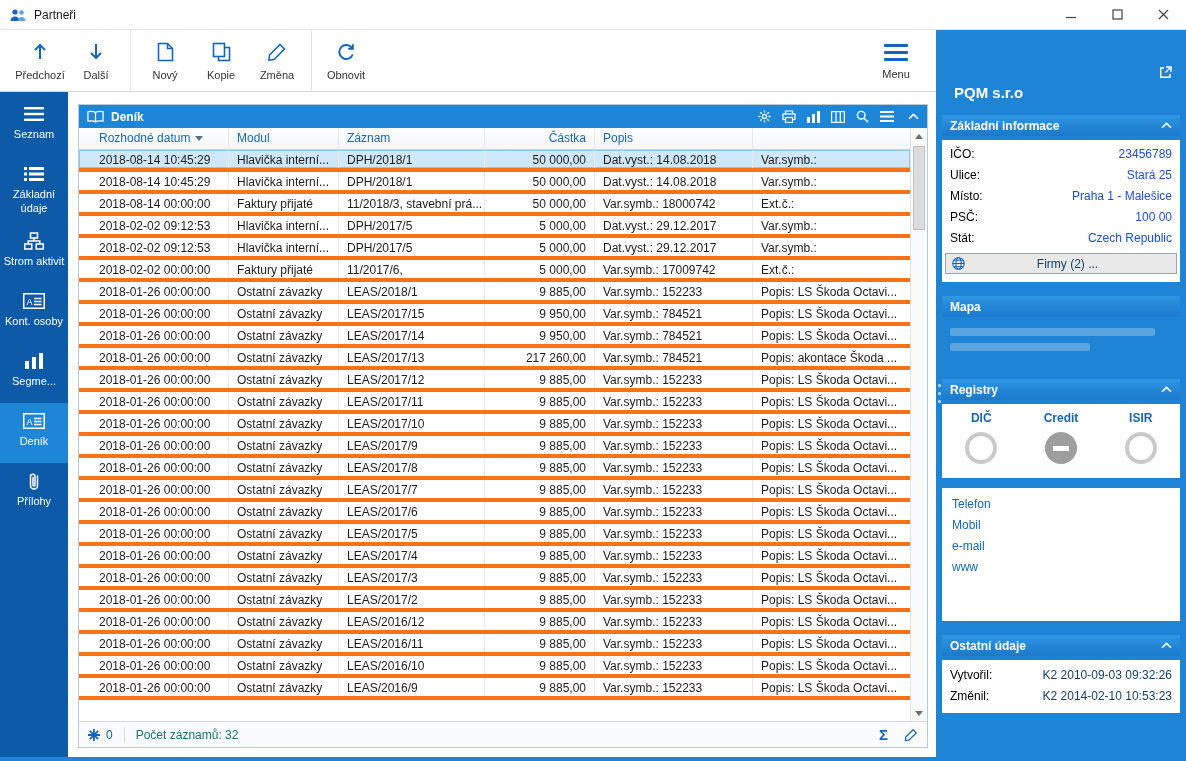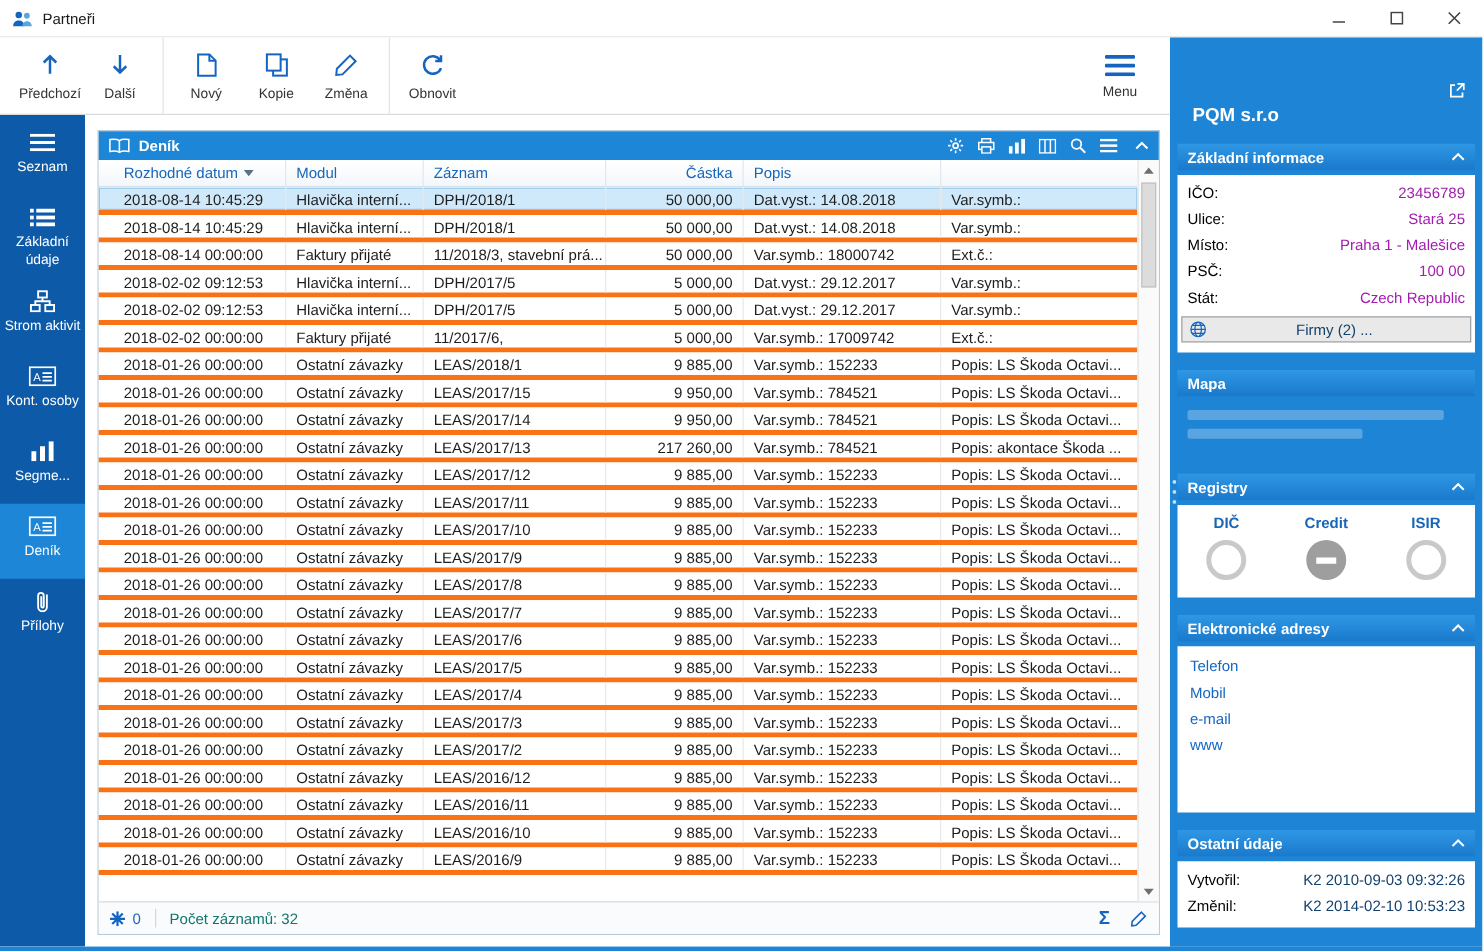--- a/index.html
+++ b/index.html
@@ -92,21 +92,21 @@
   .popout { margin-left:auto; color:#fff; display:flex; }
 
   .section-header { height:21px; margin:4px 6px; padding:0 8px; background:linear-gradient(#2f97e4,#1a79cc);
     color:#fff; font-weight:bold; font-size:12px; display:flex; align-items:center; }
   .section-header .chev { margin-left:auto; display:flex; color:#fff; }
   .section-body { margin:0 6px; background:#fff; }
   .section-gap { height:10px; }
 
   .pf-row { display:flex; height:21px; align-items:center; padding:0 8px; }
   .pf-label { color:#000000; }
-  .pf-value { margin-left:auto; color:#a21caf; white-space:nowrap; }
+  .pf-value { margin-left:auto; color:#1d4ed8; white-space:nowrap; }
   .sec-basic { padding:3px 0 6px; }
   .companies-btn { margin:5px 3px 2px; height:21px; background:#e9e9e9; border:1px solid #9fa4a9;
     display:flex; align-items:center; padding:0 6px; color:#14406e; }
   .companies-btn .btn-text { flex:1; text-align:center; }
 
   .map-area { height:44px; margin:0 6px; padding:7px 8px; display:flex; flex-direction:column; gap:7px; }
   .ghost-line { height:8px; border-radius:2px; background:rgba(255,255,255,.27); }
   .ghost-line.l1 { width:205px; } .ghost-line.l2 { width:140px; }
 
   .sec-registry { height:74px; display:flex; justify-content:space-around; align-items:flex-start; padding-top:7px; }
@@ -746,28 +746,20 @@
     <div class="reg-label">Credit</div>
     <div class="reg-circle minus"></div>
   </div>
         <div class="reg-item">
     <div class="reg-label">ISIR</div>
     <div class="reg-circle ok"></div>
   </div>
       </div>
 
     <div class="section-gap"></div>
-    <div class="section-header">
-      <span>Elektronické adresy</span>
-      <span class="chev">
-          <svg width="11" height="7" viewBox="0 0 11 7">
-            <path d="M1 5.8L5.5 1.4 10 5.8" stroke="currentColor" fill="none" stroke-width="1.6"></path>
-          </svg>
-        </span>
-    </div>
     <div class="section-body sec-links">
         <div class="plink">Telefon</div>
         <div class="plink">Mobil</div>
         <div class="plink">e-mail</div>
         <div class="plink">www</div>
       </div>
 
     <div class="section-gap"></div>
     <div class="section-header">
       <span>Ostatní údaje</span>

